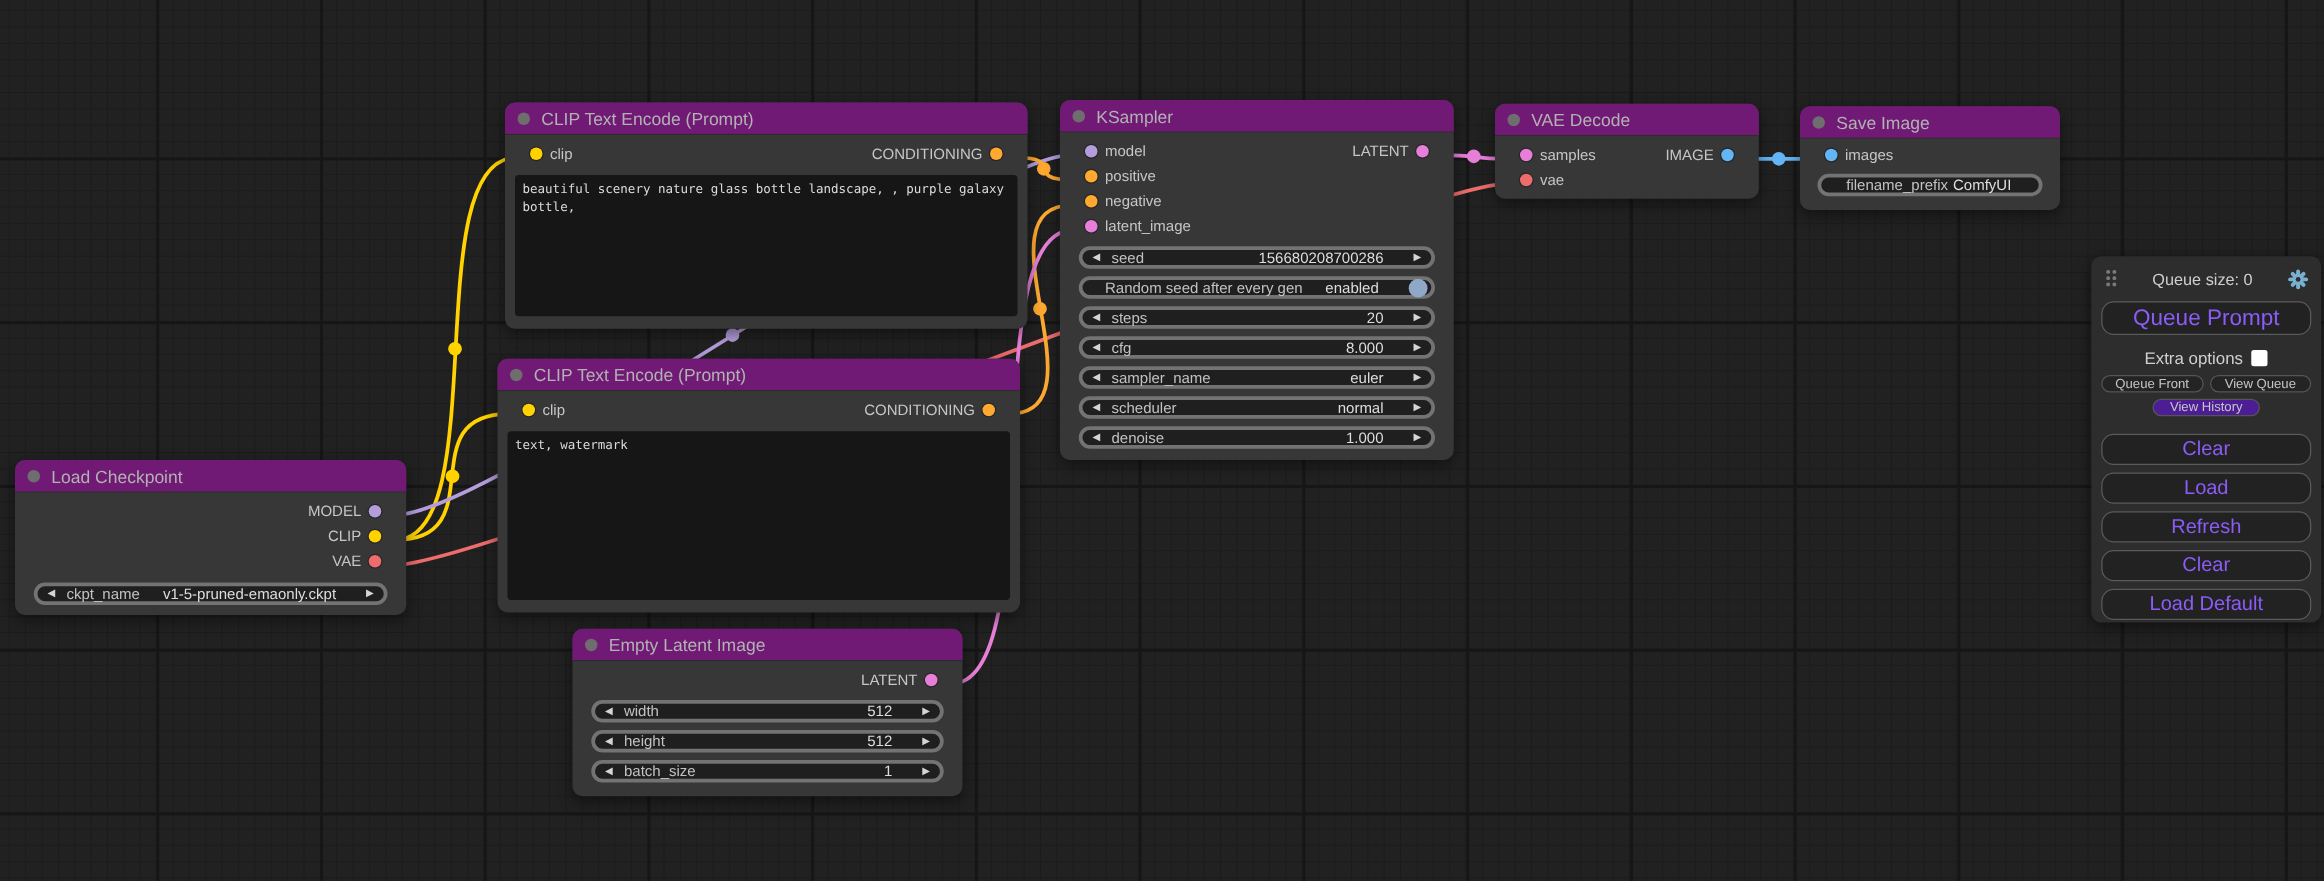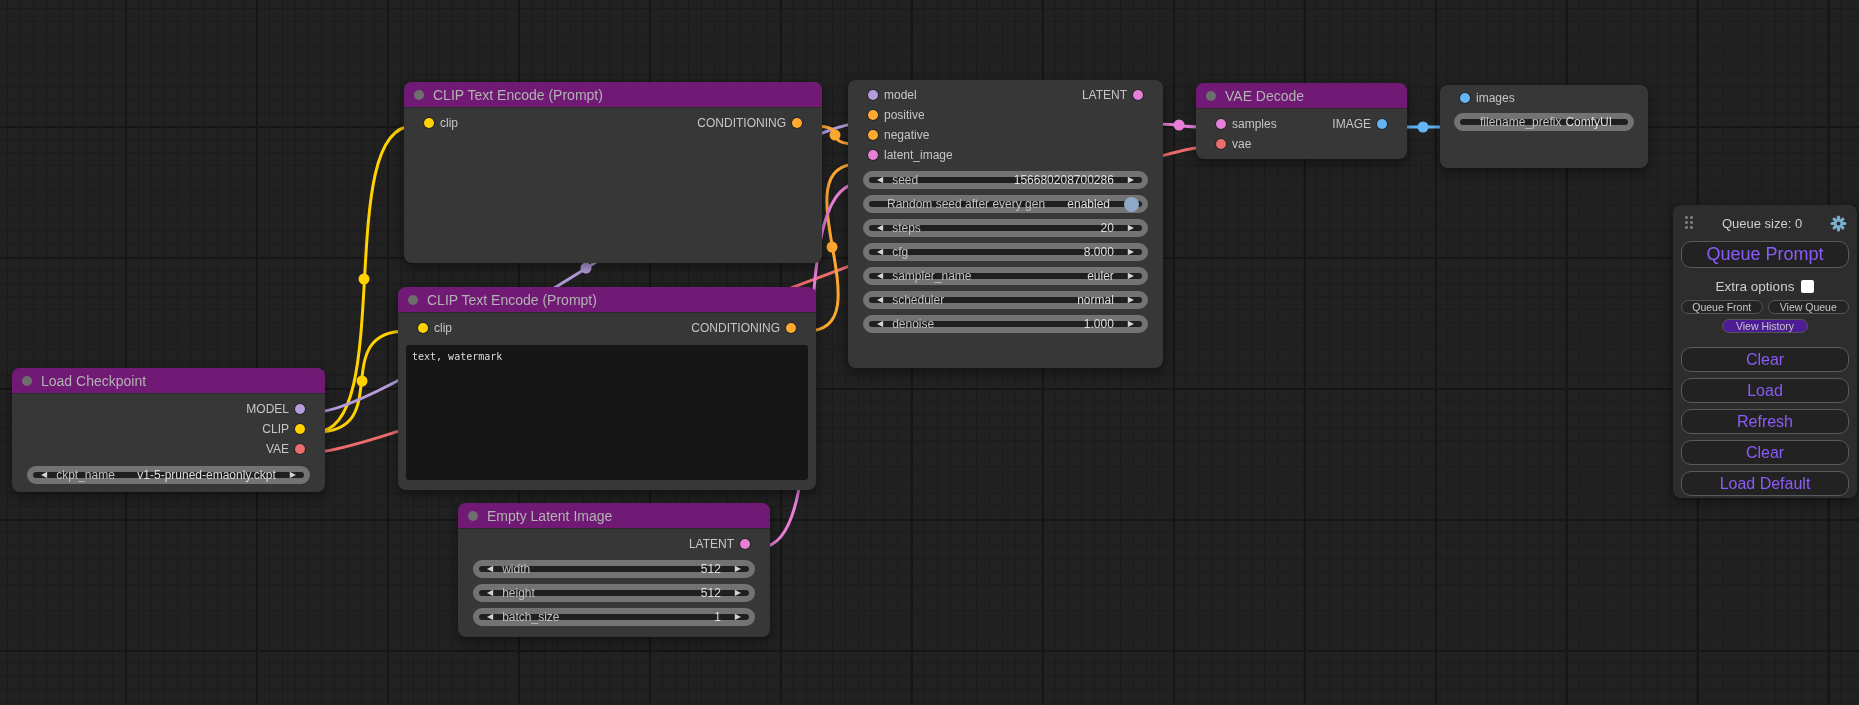--- a/index.html
+++ b/index.html
@@ -30,26 +30,26 @@
     font-size:14px;color:#b2b2b2;white-space:nowrap;
   }
   .tdot{width:10px;height:10px;border-radius:50%;background:#6e6e6e;flex:none;}
   .spacer{height:8px;}
   .prow{height:20px;display:flex;align-items:flex-start;justify-content:space-between;padding:0 20px;}
   .prow.right{justify-content:flex-end;}
   .port{display:flex;align-items:center;gap:6px;}
   .plabel{color:#c6c6c6;font-size:12px;}
   .pdot{width:10px;height:10px;border-radius:50%;background:currentColor;box-shadow:0 0 0 1px rgba(0,0,0,.3);flex:none;}
   .widget{
-    height:18px;margin:0 15px 6px;background:#1f1f1f;border:6px solid #737373;
+    height:18px;margin:0 15px 6px;background:#1f1f1f;border:3px solid #737373;
     border-radius:10px;display:flex;align-items:center;padding:0 8px;font-size:12px;gap:4px;
   }
   .warr{font-size:8px;color:#d5d5d5;line-height:1;flex:none;}
   .wlabel{color:#c2c2c2;margin-left:5px;white-space:nowrap;}
-  .wvalue{margin-left:auto;color:#dedede;margin-right:10px;white-space:nowrap;}
+  .wvalue{margin-left:auto;color:#dedede;margin-right:20px;white-space:nowrap;}
   .widget.noarr .wlabel{margin-left:10px;}
   .wtoggle{width:15px;height:15px;border-radius:50%;background:currentColor;margin-right:-5px;flex:none;}
   .ptext{
     margin:4px 8px;background:#161616;border-radius:3px;padding:4px 6px;
     font-family:"DejaVu Sans Mono",monospace;font-size:10px;line-height:1.5;
     color:#dcdcdc;white-space:pre-wrap;word-break:break-word;overflow:hidden;
   }
 
   .qpanel{
     position:absolute;left:1673px;top:205px;width:184px;height:293px;z-index:3;
@@ -165,20 +165,21 @@
   <div class="prow">
     <span class="port">
         <i class="pdot" style="color: rgb(255, 210, 0);"></i>
       <span class="plabel">clip</span>
       </span>
     <span class="port">
         <span class="plabel">CONDITIONING</span>
       <i class="pdot" style="color: rgb(255, 169, 49);"></i>
       </span>
   </div>
+  <div class="ptext" style="height:113px">beautiful scenery nature glass bottle landscape, , purple galaxy bottle,</div>
 </div>
 
 <div class="node" style="left:398px;top:287px;width:418px;height:203px">
   <div class="node-title">
     <span class="tdot"></span>
     <span>CLIP Text Encode (Prompt)</span>
   </div>
   <div class="spacer"></div>
   <div class="prow">
     <span class="port">
@@ -220,20 +221,24 @@
   </div>
   <div class="widget">
     <span class="warr">◀</span>
     <span class="wlabel">batch_size</span>
     <span class="wvalue">1</span>
     <span class="warr">▶</span>
   </div>
 </div>
 
 <div class="node" style="left:848px;top:80px;width:315px;height:288px">
+  <div class="node-title">
+    <span class="tdot"></span>
+    <span>KSampler</span>
+  </div>
   <div class="spacer"></div>
   <div class="prow">
     <span class="port">
         <i class="pdot" style="color: rgb(179, 157, 219);"></i>
       <span class="plabel">model</span>
       </span>
     <span class="port">
         <span class="plabel">LATENT</span>
       <i class="pdot" style="color: rgb(231, 127, 217);"></i>
       </span>
@@ -318,20 +323,24 @@
   </div>
   <div class="prow">
       <span class="port">
         <i class="pdot" style="color: rgb(237, 108, 108);"></i>
       <span class="plabel">vae</span>
       </span>
     </div>
 </div>
 
 <div class="node" style="left:1440px;top:85px;width:208px;height:83px">
+  <div class="node-title">
+    <span class="tdot"></span>
+    <span>Save Image</span>
+  </div>
   <div style="height:6px"></div>
   <div class="prow">
       <span class="port">
         <i class="pdot" style="color: rgb(100, 181, 246);"></i>
       <span class="plabel">images</span>
       </span>
     </div>
   <div class="widget" style="margin:2px 14px 0">
     <span class="wlabel" style="margin-left:12px">filename_prefix</span>
     <span class="wvalue" style="margin-right:14px">ComfyUI</span>

